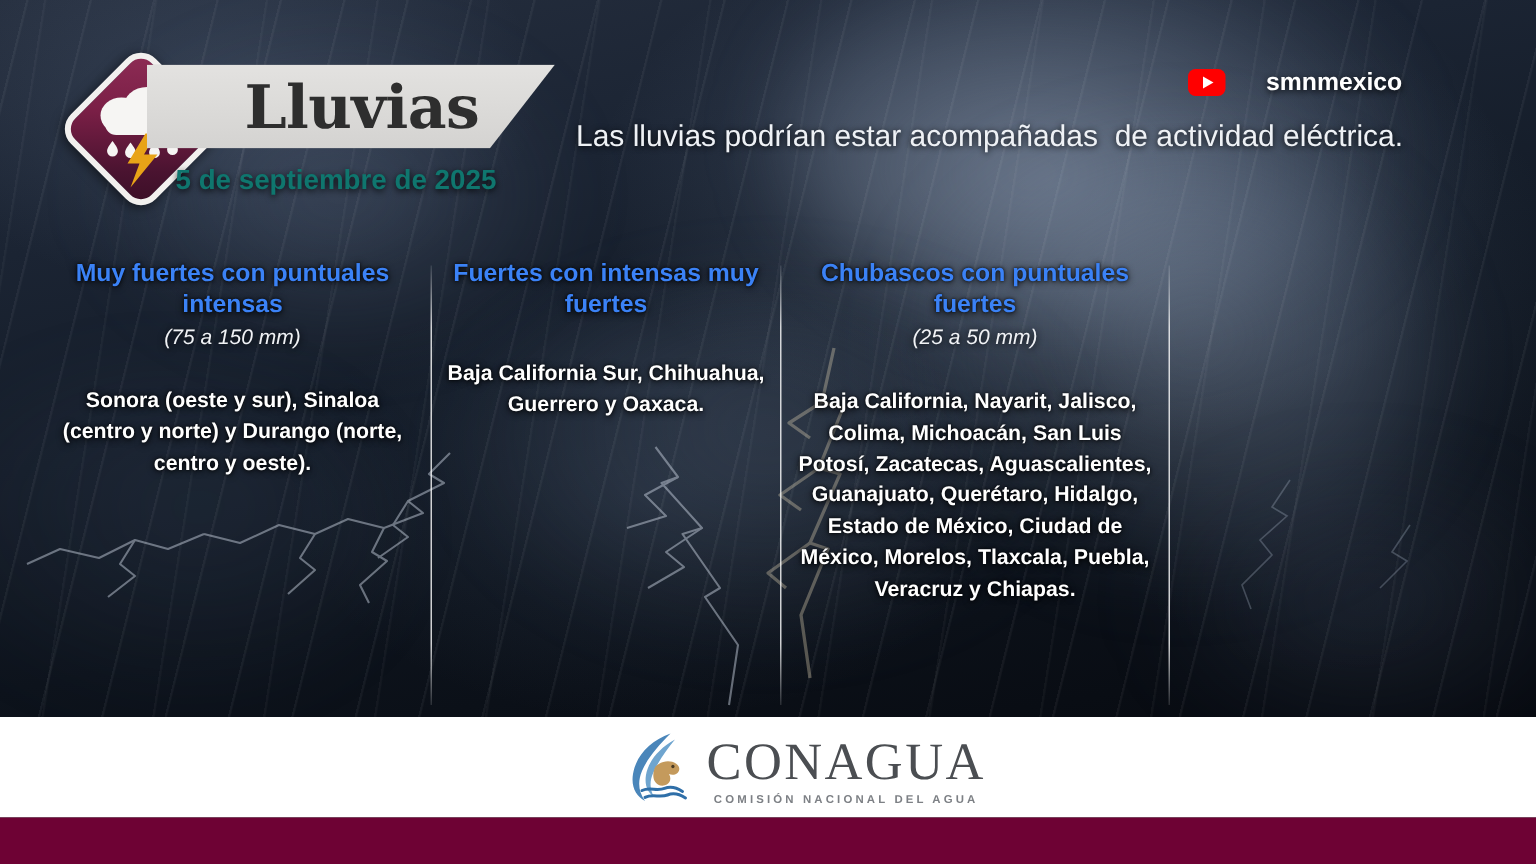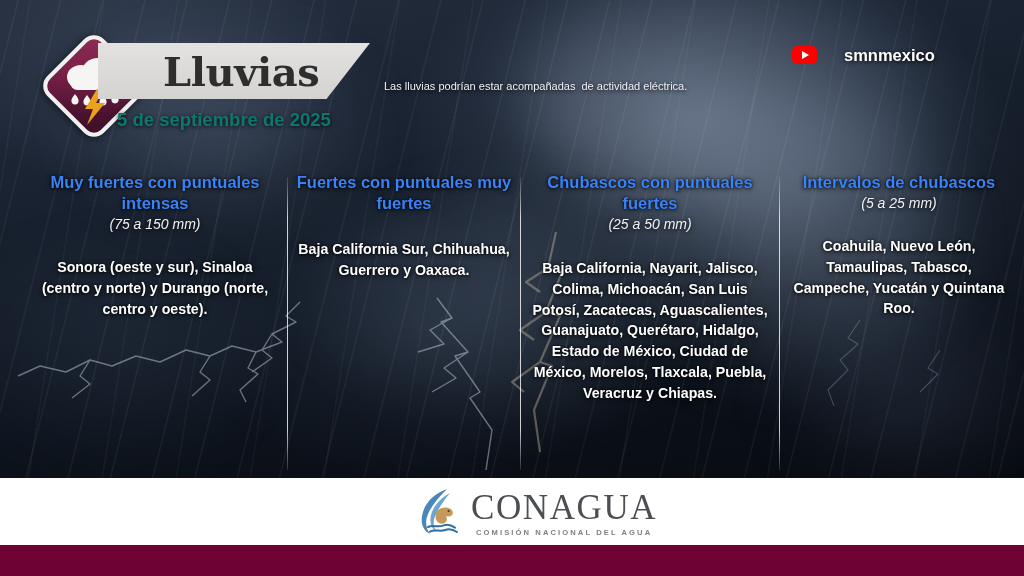--- a/index.html
+++ b/index.html
@@ -97,21 +97,21 @@
     font-weight:700; font-size:40px; color:#2e2e2e;
     letter-spacing:-0.4px;
   }
   .date-text {
     position:absolute; left:117px; top:109px;
     font-size:18.5px; font-weight:700; color:#0f766e;
     text-shadow:0 1px 4px rgba(0,0,0,0.85);
   }
   .lead-text {
     position:absolute; left:384px; top:80px; width:420px;
-    font-size:11px; color:#eef1f5; font-weight:400;
+    font-size:20px; color:#eef1f5; font-weight:400;
     text-shadow:0 1px 4px rgba(0,0,0,0.9);
     white-space:pre;
   }
 
   .socials { position:absolute; right:32px; top:40px; width:200px; }
   .social-row { display:flex; align-items:center; height:30px; margin-bottom:7px; }
   .social-row .handle {
     margin-left:27px; font-size:16.5px; font-weight:700; color:#ffffff;
     text-shadow:0 1px 4px rgba(0,0,0,0.9);
   }
@@ -263,35 +263,30 @@
     <div class="divider d2"></div>
     <div class="divider d3"></div>
 
     <div class="col col-1">
       <div class="col-title">Muy fuertes con puntuales intensas</div>
       <div class="col-range">(75 a 150 mm)</div>
       <div class="col-states">Sonora (oeste y sur), Sinaloa (centro y norte) y Durango (norte, centro y oeste).</div>
     </div>
 
     <div class="col col-2">
-      <div class="col-title">Fuertes con puntuales muy fuertes</div>
+      <div class="col-title">Fuertes con intensas muy fuertes</div>
       <div class="col-states">Baja California Sur, Chihuahua, Guerrero y Oaxaca.</div>
     </div>
 
     <div class="col col-3">
       <div class="col-title">Chubascos con puntuales fuertes</div>
       <div class="col-range">(25 a 50 mm)</div>
       <div class="col-states">Baja California, Nayarit, Jalisco, Colima, Michoacán, San Luis Potosí, Zacatecas, Aguascalientes, Guanajuato, Querétaro, Hidalgo, Estado de México, Ciudad de México, Morelos, Tlaxcala, Puebla, Veracruz y Chiapas.</div>
     </div>
 
-    <div class="col col-4">
-      <div class="col-title">Intervalos de chubascos</div>
-      <div class="col-range">(5 a 25 mm)</div>
-      <div class="col-states">Coahuila, Nuevo León, Tamaulipas, Tabasco, Campeche, Yucatán y Quintana Roo.</div>
-    </div>
   </div>
 
   <div class="footer-white"></div>
 
   <div class="conagua-logo">
     <svg class="conagua-mark" viewBox="0 0 46 50">
       <path d="M30 2 C16 7 7 17 5 29 C3.6 37.6 7 44 13 47 C8.6 41 8 34 11 27 C14.4 19 21 11 30 2 Z" fill="#4a86ba"></path>
       <path d="M33 6 C22 12 15 21 13.6 30 C12.6 36.6 15 41.6 19 44 C16 39 16 33.6 18.6 28 C21.6 21.4 26.6 13.6 33 6 Z" fill="#6fa5cf"></path>
       <path d="M20 24 C24 20 30 19.6 33.6 22 C36 23.6 36.6 26 35 28 C33.6 29.6 31 30 29 29 C30.6 31.6 30 34.6 27.6 36 C24.6 37.6 21 36.6 19.4 33.6 C18 31 18.4 27 20 24 Z" fill="#c49a5c"></path>
       <circle cx="31.6" cy="24" r="1.1" fill="#4a3a22"></circle>

